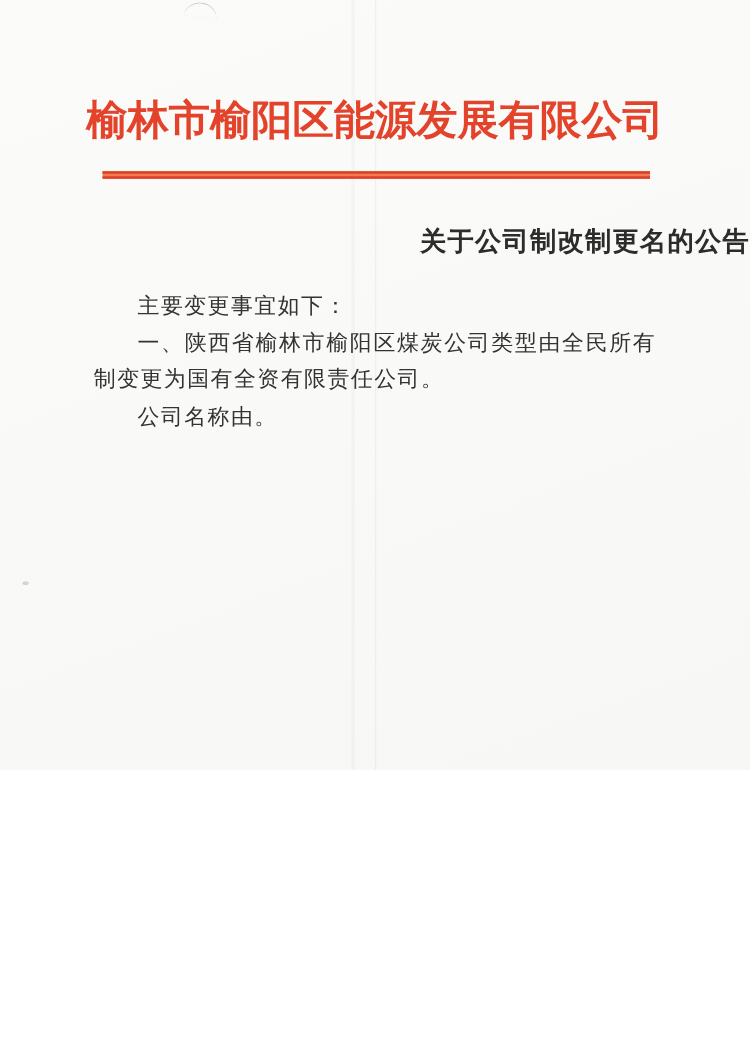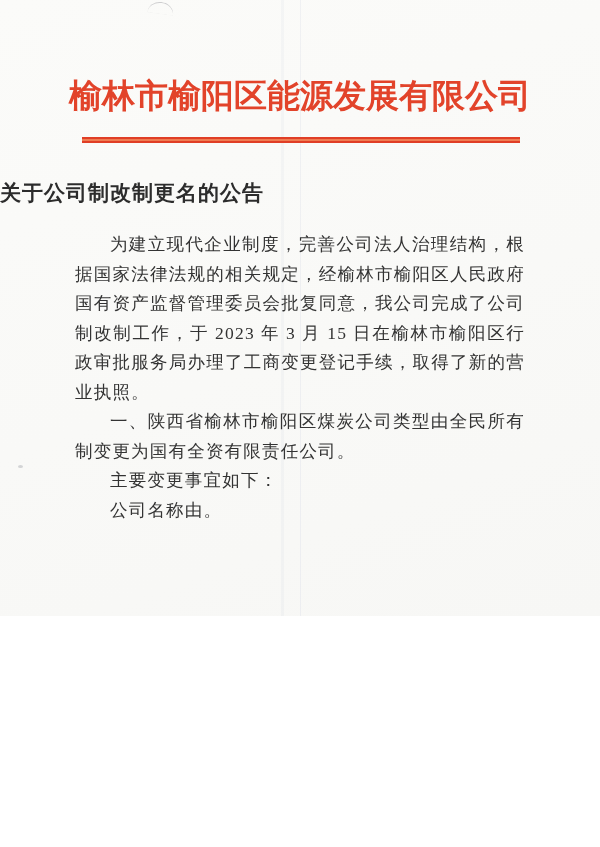--- a/index.html
+++ b/index.html
@@ -50,21 +50,21 @@
     white-space: nowrap;
   }
   .red-rule {
     position: absolute; top: 137px; left: 82px; width: 438px; height: 6px;
     border-top: 2px solid #e03e26;
     border-bottom: 2px solid #e03e26;
     background: #ef7c52;
   }
   .doc-title {
     position: absolute; top: 179px; left: 0; width: 600px;
-    text-align: left;
+    text-align: right;
     font-family: "Liberation Sans", "DejaVu Sans", sans-serif;
     font-weight: 600;
     font-size: 21px;
     letter-spacing: 1px;
     color: #2c2c2c;
     white-space: nowrap;
   }
   .body-block {
     position: absolute; top: 230px; left: 75px; width: 450px;
     color: #333333;
@@ -107,23 +107,22 @@
   <div class="speck"></div>
   <div class="bottom-haze"></div>
 
   <div class="company-header">榆林市榆阳区能源发展有限公司</div>
 
   <div class="red-rule"></div>
 
   <div class="doc-title">关于公司制改制更名的公告</div>
 
   <div class="body-block">
-    <p>为建立现代企业制度，完善公司法人治理结构，根据国家法律法规的相关规定，经榆林市榆阳区人民政府国有资产监督管理委员会批复同意，我公司完成了公司制改制工作，于 2023 年 3 月 15 日在榆林市榆阳区行政审批服务局办理了工商变更登记手续，取得了新的营业执照。</p>
+    <p>主要变更事宜如下：</p>
     <p>一、陕西省榆林市榆阳区煤炭公司类型由全民所有制变更为国有全资有限责任公司。</p>
-    <p>主要变更事宜如下：</p>
     <p>公司名称由。</p>
   </div>
 
   <div class="signature">榆林市榆阳区能源发展有限公司</div>
   <div class="sign-date">2023 年 3 月 17 日</div>
 
   <svg class="seal" viewBox="0 0 120 120">
     <defs>
       <path id="sealTopArc" d="M 19.2,81 A 45,45 0 1 1 100.8,81" fill="none"></path>
       <path id="sealBottomArc" d="M 25.5,78.1 A 38,38 0 0 0 94.5,78.1" fill="none"></path>

